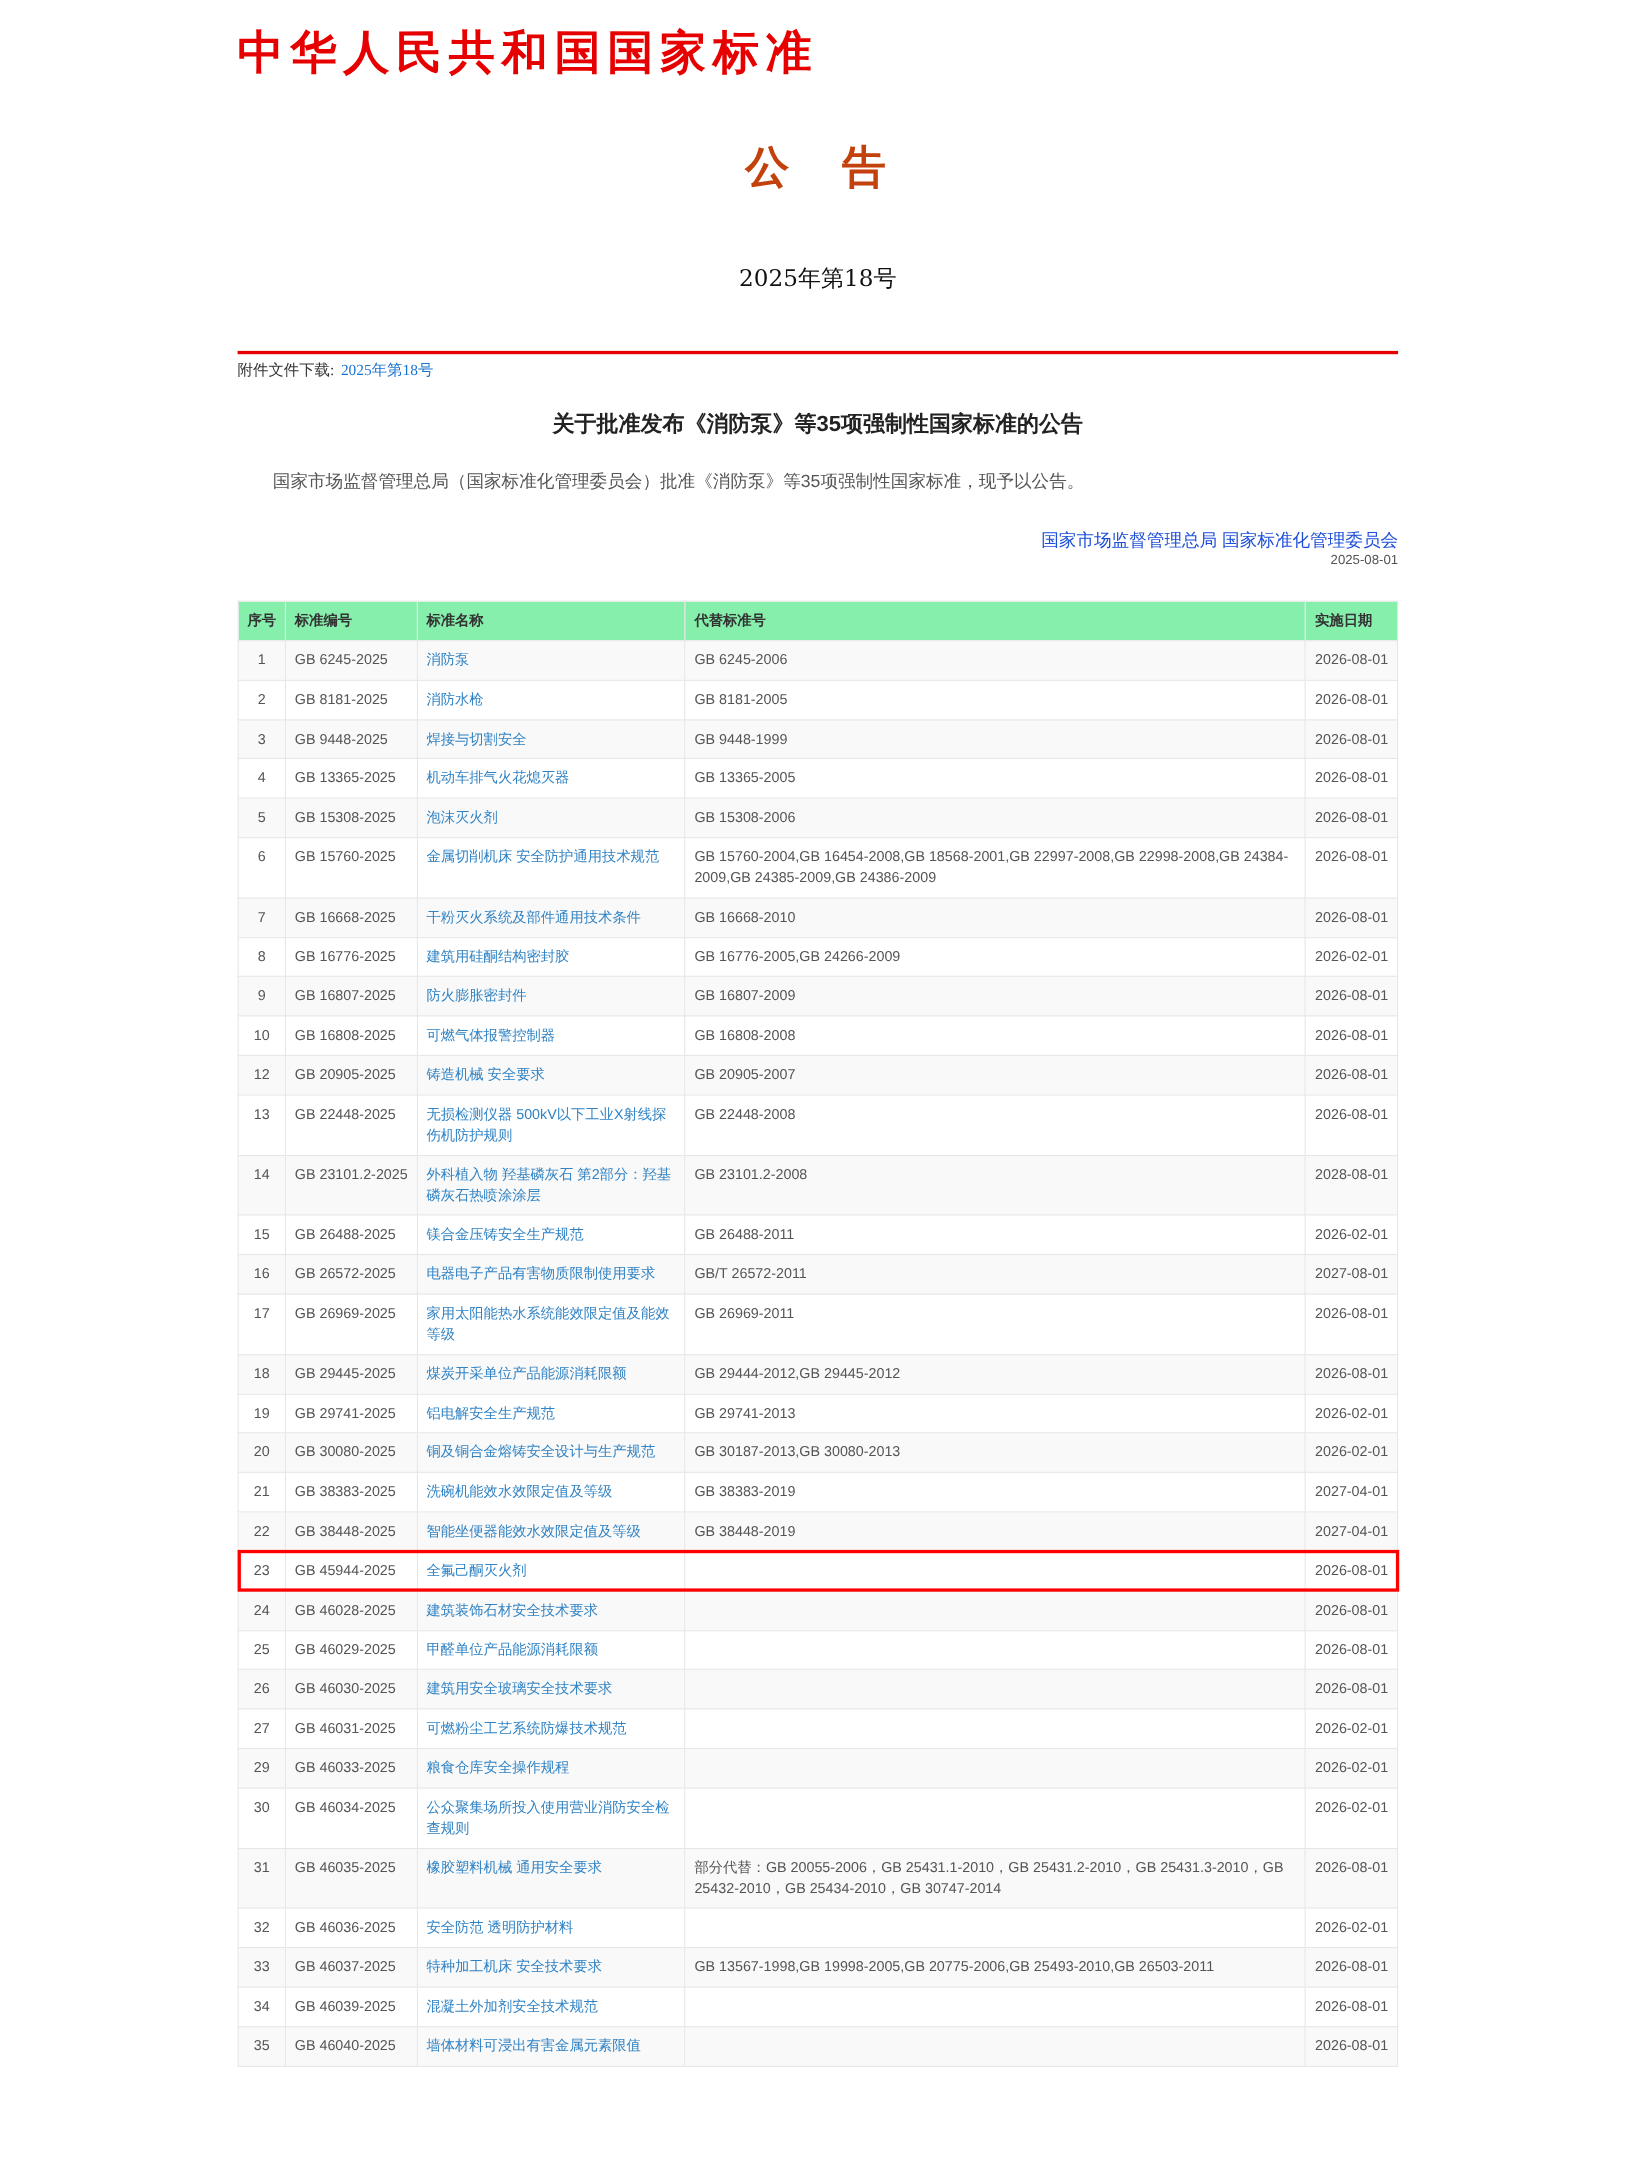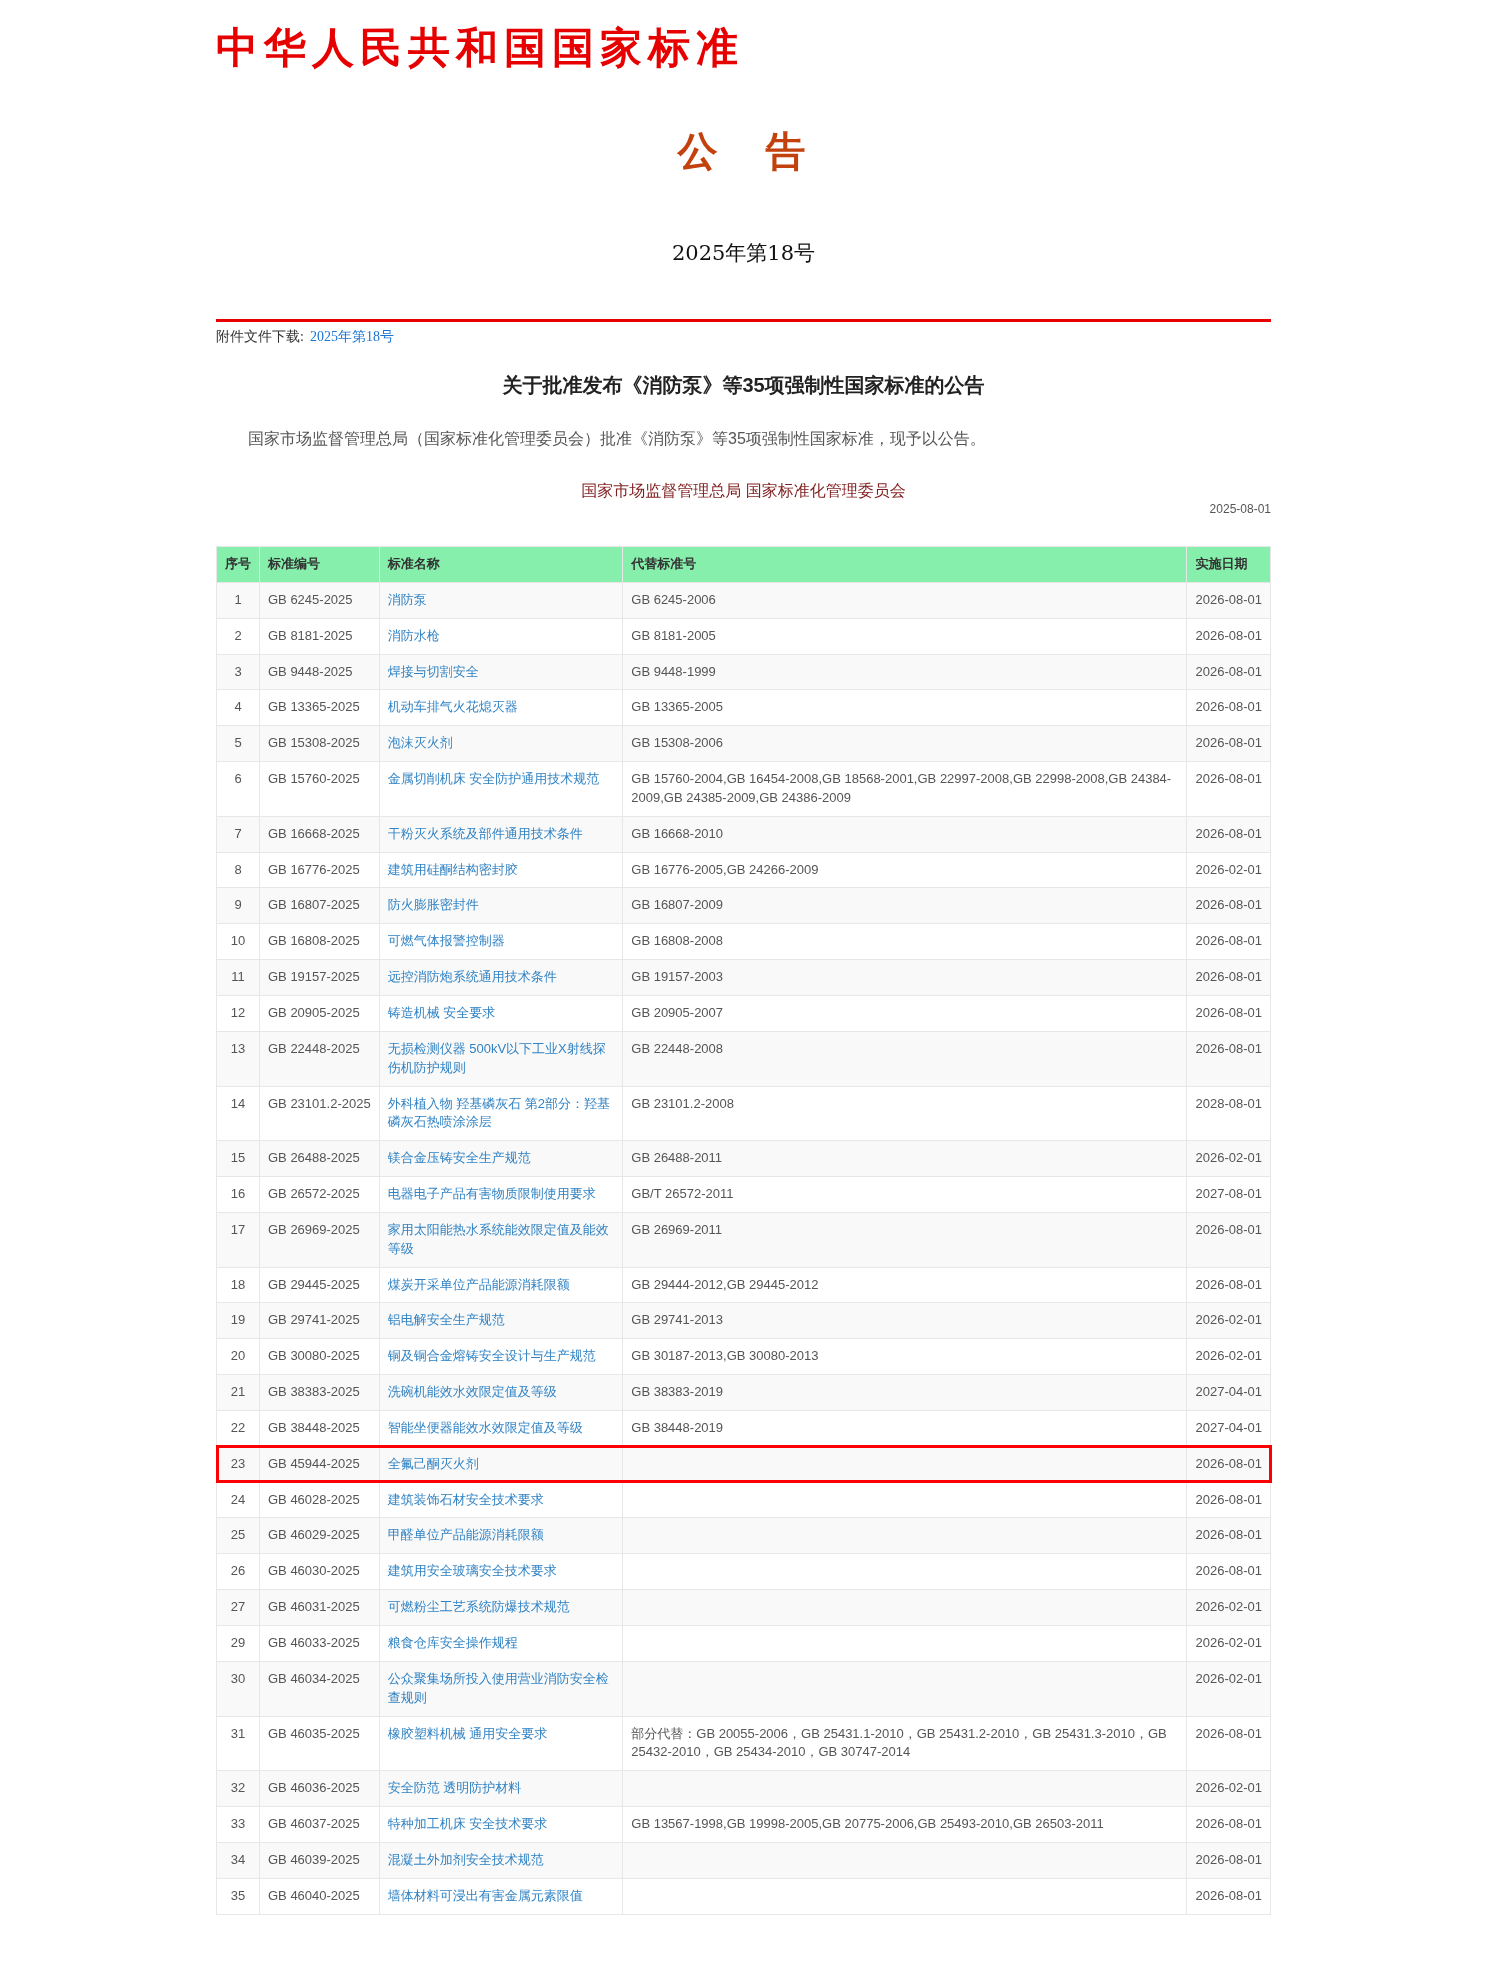--- a/index.html
+++ b/index.html
@@ -64,22 +64,22 @@
   }
   .notice-body {
     font-size: 16px;
     color: #555555;
     text-indent: 2em;
     line-height: 1.5;
     margin-top: 28px;
   }
   .issuers {
     font-size: 16px;
-    color: #7f1d1d;
-    text-align: center;
+    color: #1d4ed8;
+    text-align: right;
     margin-top: 30px;
   }
   .issue-date {
     font-size: 12px;
     color: #555555;
     text-align: right;
   }
 
   table.standards {
     width: 100%;
@@ -216,27 +216,20 @@
           <td class="col-date">2026-08-01</td>
         </tr>
         <tr>
           <td class="col-idx">10</td>
           <td class="col-num">GB 16808-2025</td>
           <td class="col-name"><a class="std-link">可燃气体报警控制器</a></td>
           <td class="col-replace">GB 16808-2008</td>
           <td class="col-date">2026-08-01</td>
         </tr>
         <tr>
-          <td class="col-idx">11</td>
-          <td class="col-num">GB 19157-2025</td>
-          <td class="col-name"><a class="std-link">远控消防炮系统通用技术条件</a></td>
-          <td class="col-replace">GB 19157-2003</td>
-          <td class="col-date">2026-08-01</td>
-        </tr>
-        <tr>
           <td class="col-idx">12</td>
           <td class="col-num">GB 20905-2025</td>
           <td class="col-name"><a class="std-link">铸造机械 安全要求</a></td>
           <td class="col-replace">GB 20905-2007</td>
           <td class="col-date">2026-08-01</td>
         </tr>
         <tr>
           <td class="col-idx">13</td>
           <td class="col-num">GB 22448-2025</td>
           <td class="col-name"><a class="std-link">无损检测仪器 500kV以下工业X射线探伤机防护规则</a></td>

